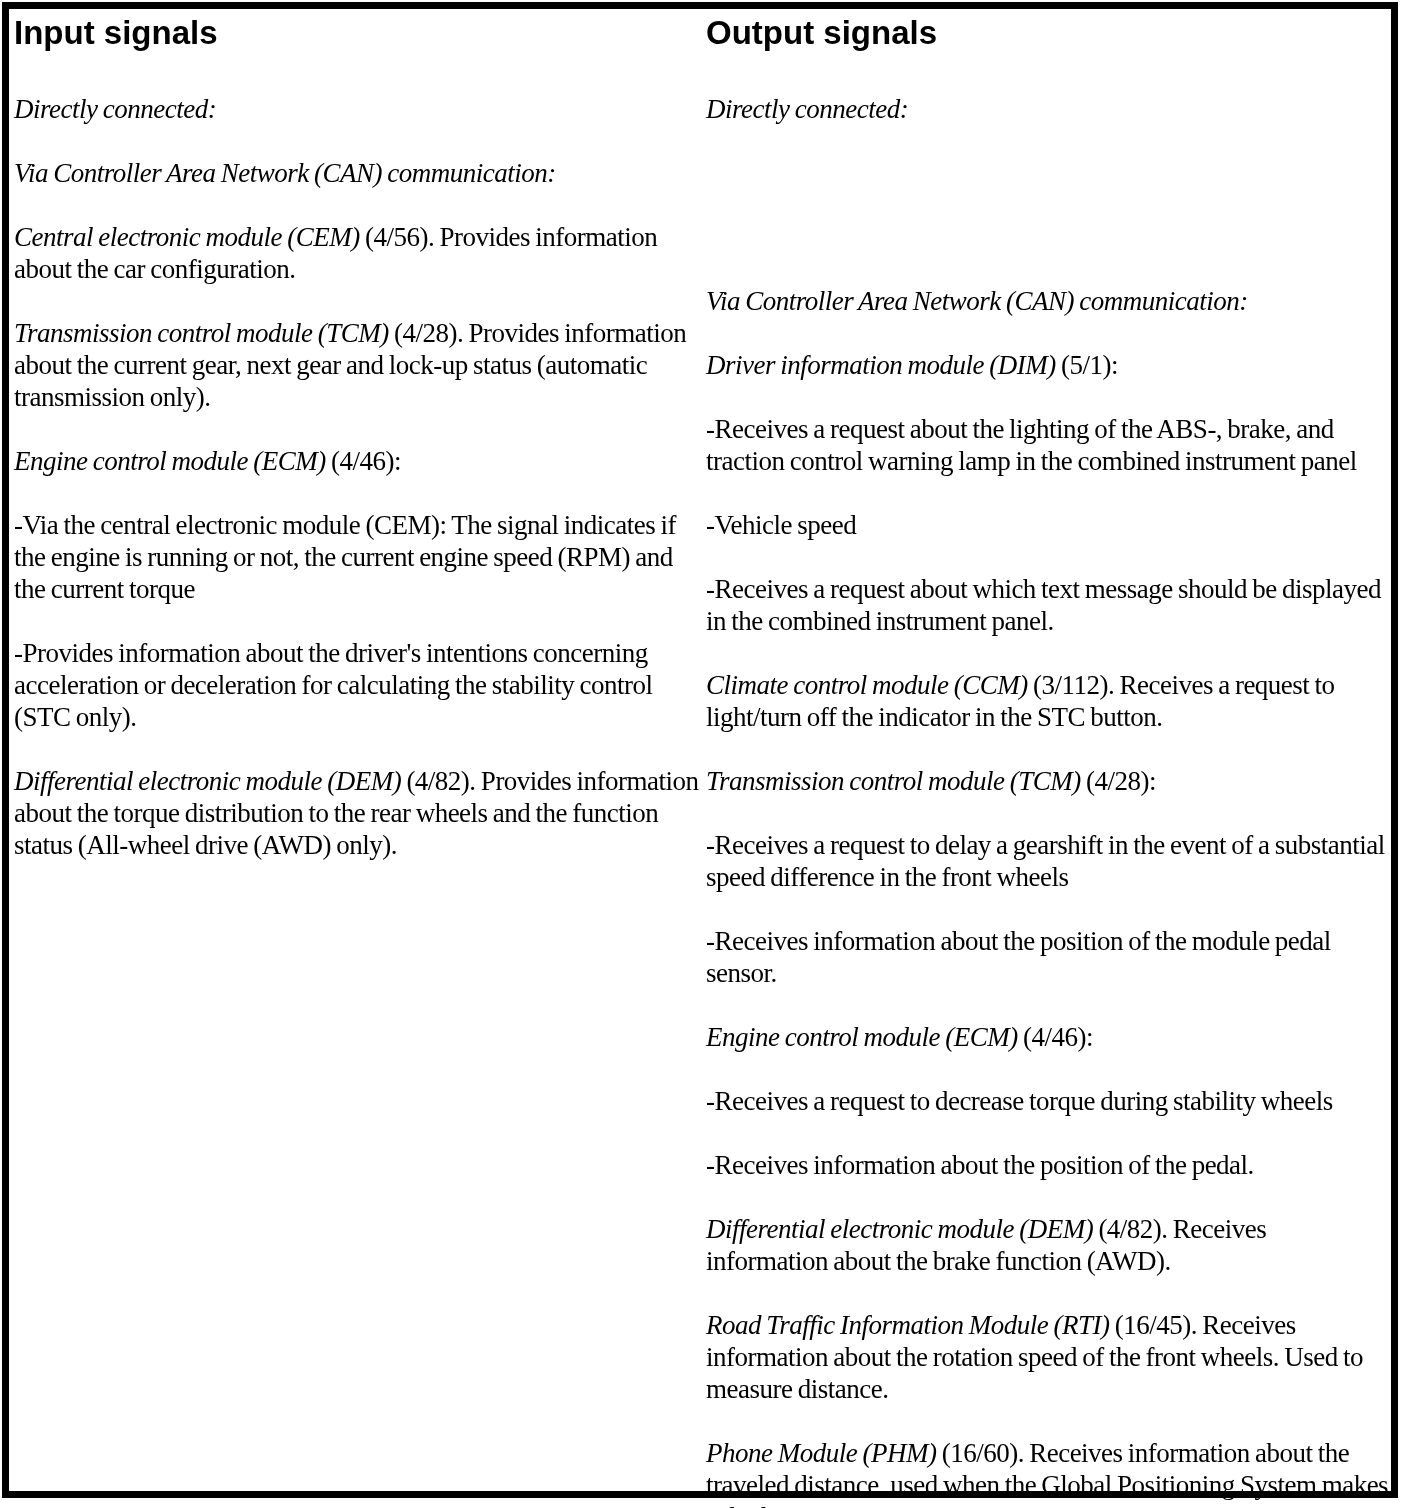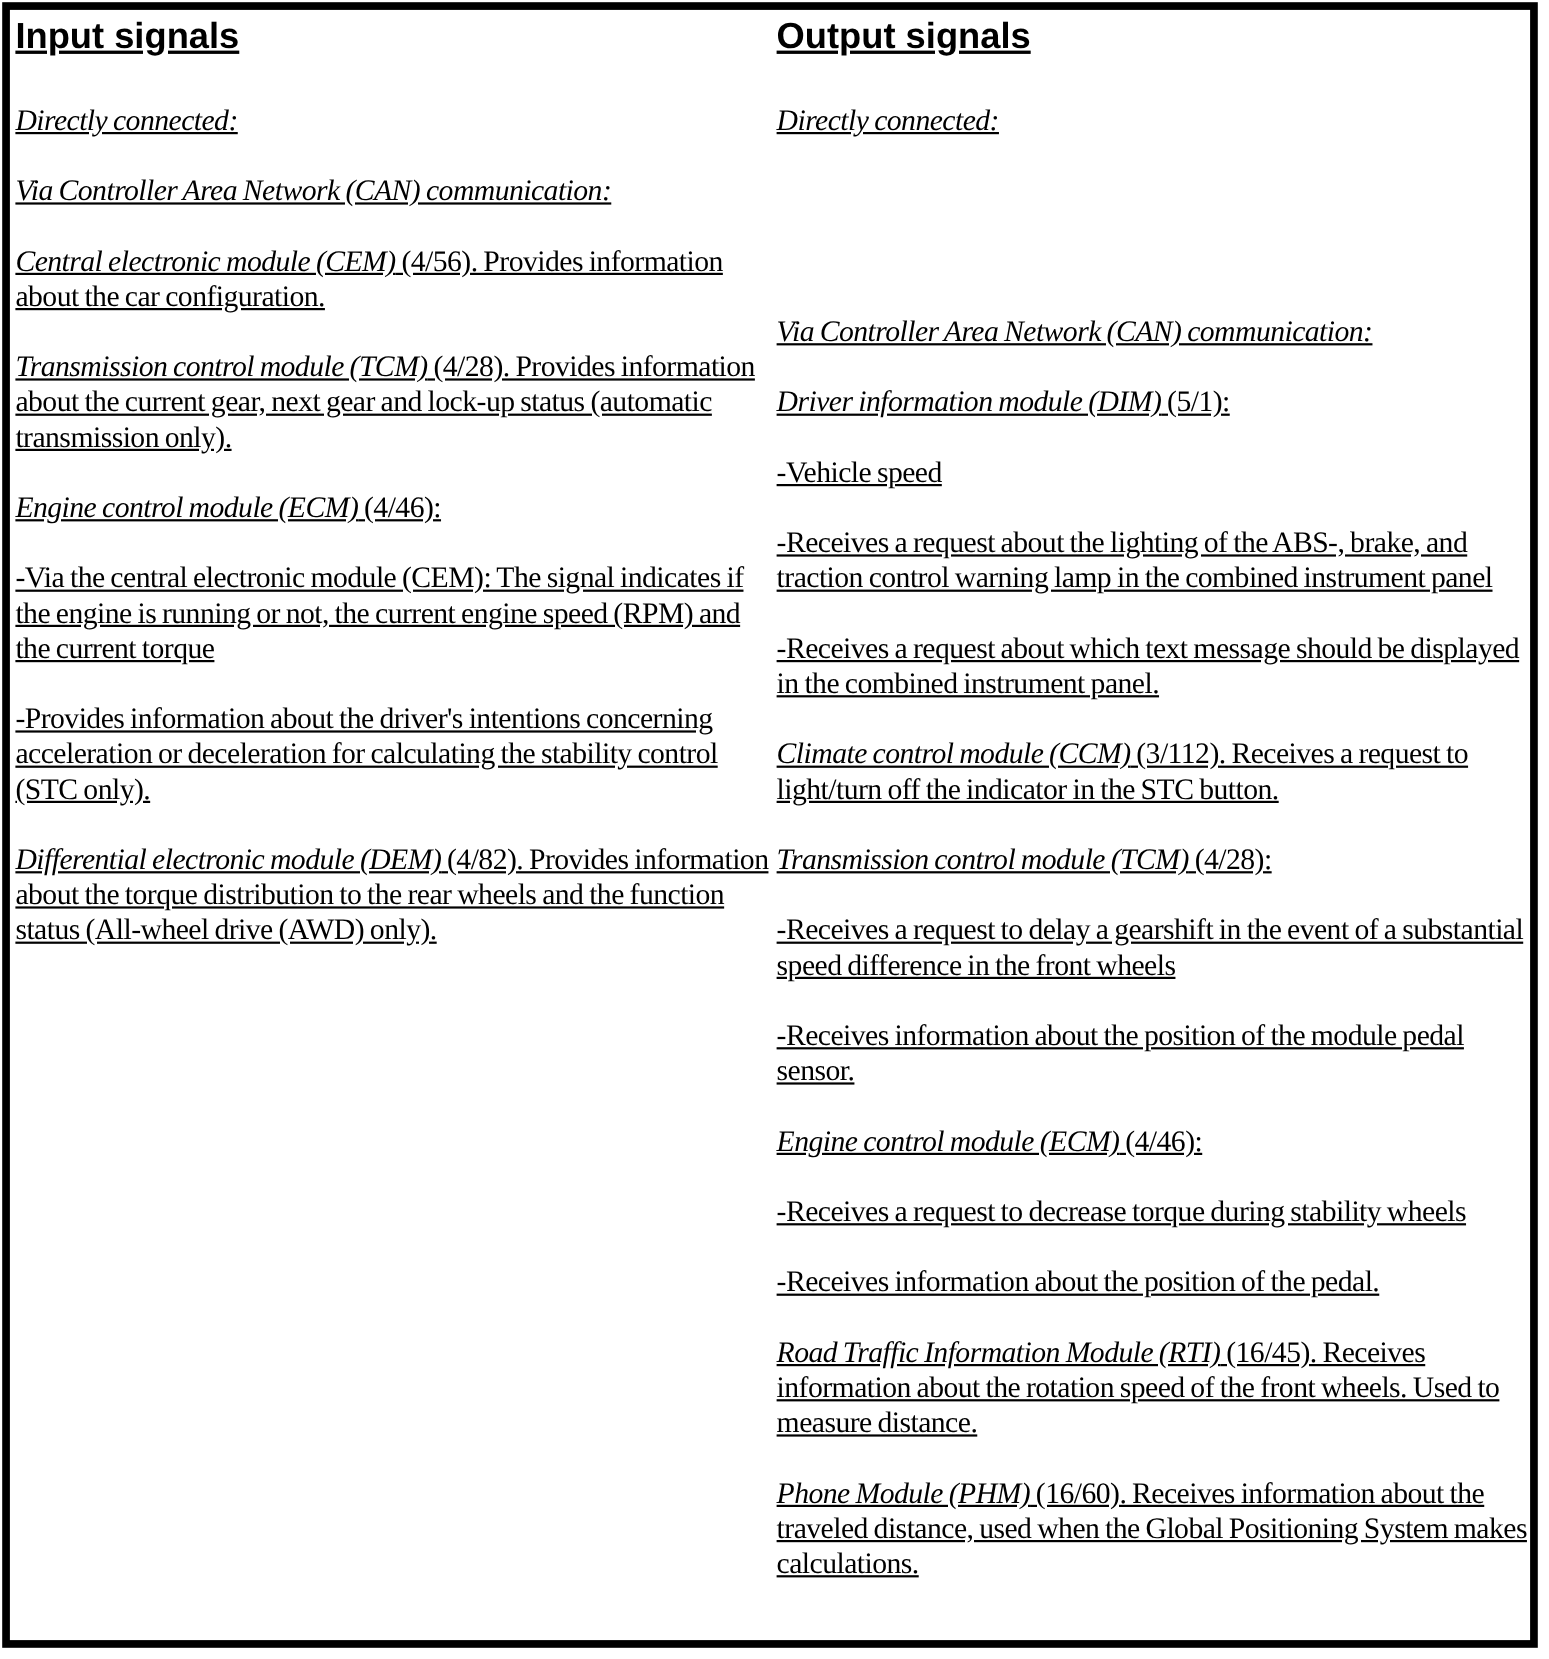--- a/index.html
+++ b/index.html
@@ -14,21 +14,20 @@
     box-sizing: border-box;
     position: absolute;
     left: 2px;
     top: 2px;
     width: 1396px;
     height: 1496px;
     border: 7px solid #000000;
     background: #ffffff;
     display: flex;
     color: #000000;
-    text-decoration: underline;
   }
   .cell {
     box-sizing: border-box;
     padding: 4px 0 0 5px;
   }
   .cell-left  { width: 694px; }
   .cell-right { flex: 1; padding-left: 3px; }
   h2.col-header {
     font-family: "Liberation Sans", sans-serif;
     font-weight: bold;
@@ -66,27 +65,28 @@
       </div>
   </div>
   <div class="cell cell-right">
     <h2 class="col-header">Output signals</h2>
     <div class="paras">
         <p><i>Directly connected:</i></p>
         <p class="spacer">&nbsp;</p>
         <p class="spacer">&nbsp;</p>
         <p><i>Via Controller Area Network (CAN) communication:</i></p>
         <p><i>Driver information module (DIM)</i><span> (5/1):</span></p>
+        <p><span>-Receives a request about the lighting of the ABS-, brake, and traction control warning lamp in the combined instrument panel</span></p>
         <p><span>-Vehicle speed</span></p>
-        <p><span>-Receives a request about the lighting of the ABS-, brake, and traction control warning lamp in the combined instrument panel</span></p>
         <p><span>-Receives a request about which text message should be displayed in the combined instrument panel.</span></p>
         <p><i>Climate control module (CCM)</i><span> (3/112). Receives a request to light/turn off the indicator in the STC button.</span></p>
         <p><i>Transmission control module (TCM)</i><span> (4/28):</span></p>
         <p><span>-Receives a request to delay a gearshift in the event of a substantial speed difference in the front wheels</span></p>
         <p><span>-Receives information about the position of the module pedal sensor.</span></p>
         <p><i>Engine control module (ECM)</i><span> (4/46):</span></p>
         <p><span>-Receives a request to decrease torque during stability wheels</span></p>
         <p><span>-Receives information about the position of the pedal.</span></p>
+        <p><i>Differential electronic module (DEM)</i><span> (4/82). Receives information about the brake function (AWD).</span></p>
         <p><i>Road Traffic Information Module (RTI)</i><span> (16/45). Receives information about the rotation speed of the front wheels. Used to measure distance.</span></p>
         <p><i>Phone Module (PHM)</i><span> (16/60). Receives information about the traveled distance, used when the Global Positioning System makes calculations.</span></p>
       </div>
   </div>
 </div>
 
 </body></html>

